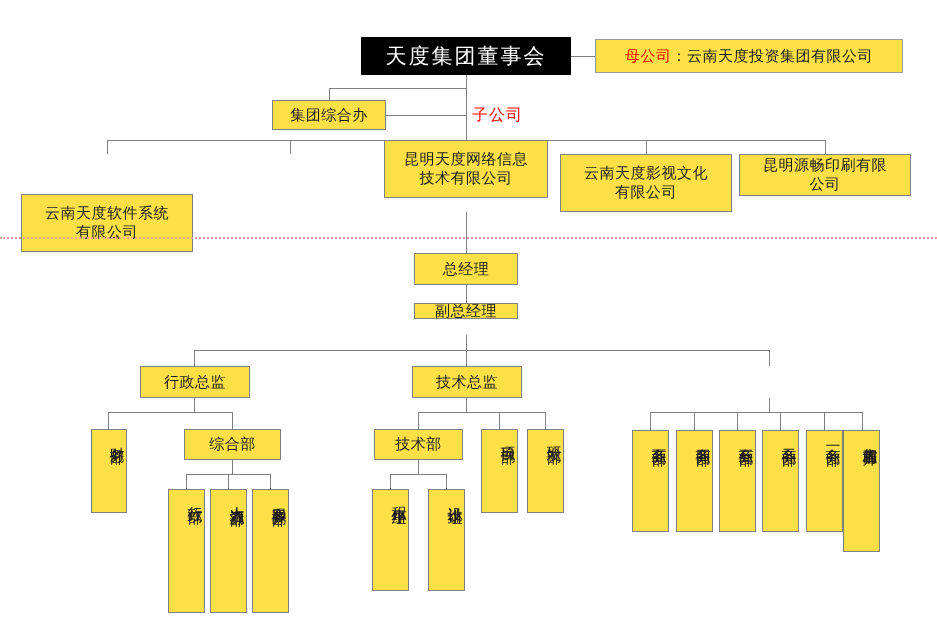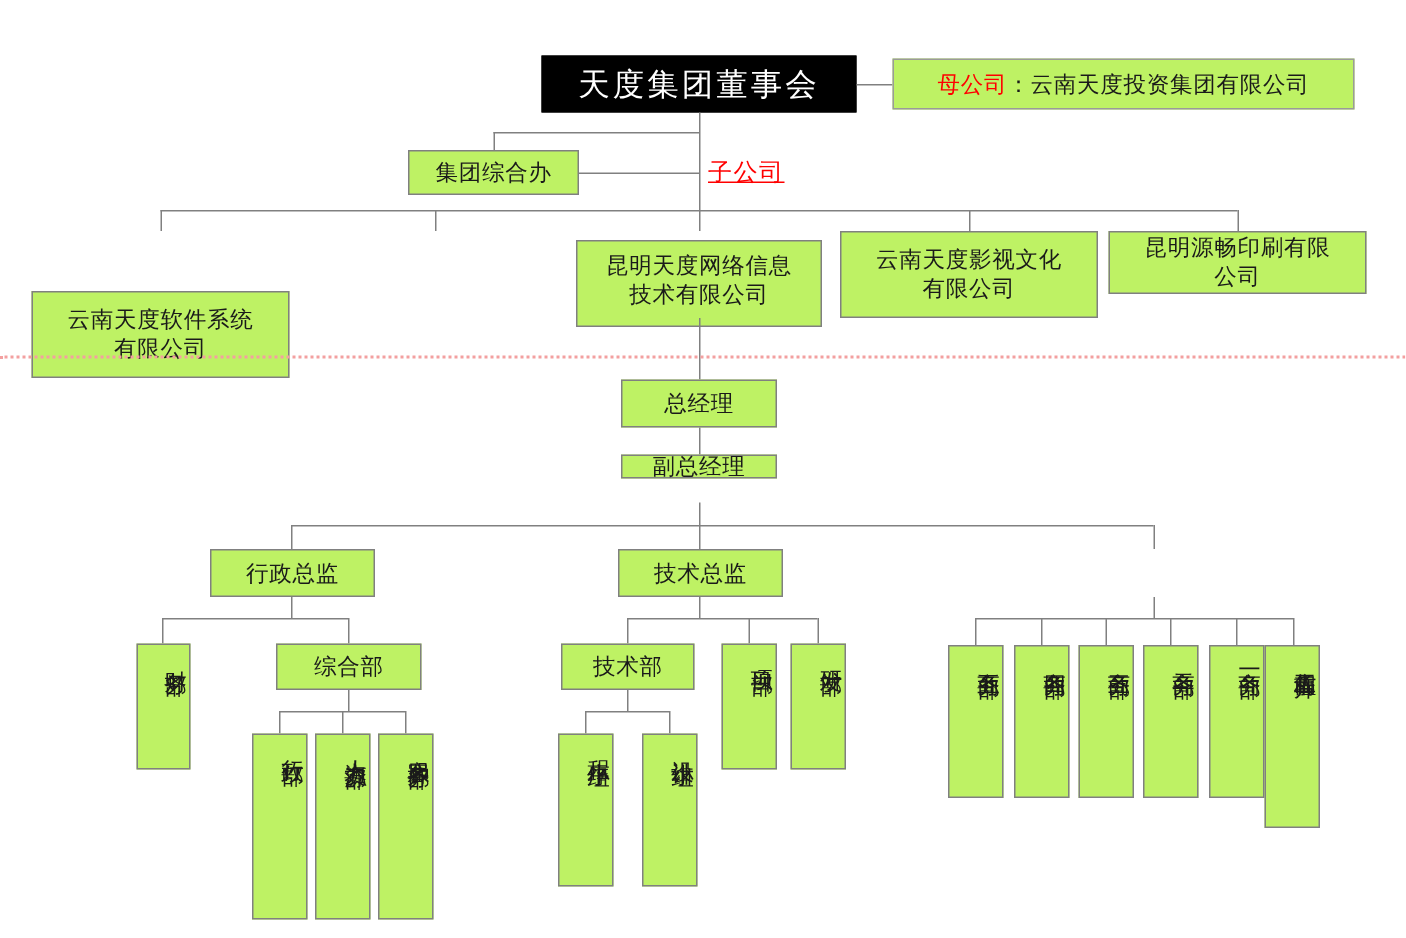--- a/index.html
+++ b/index.html
@@ -11,21 +11,21 @@
     position:relative;
     width:937px;
     height:625px;
     background:#ffffff;
     overflow:hidden;
   }
   .box{
     position:absolute;
     box-sizing:border-box;
     border:1px solid #808080;
-    background:#bef264;
+    background:#fde047;
     display:flex;
     align-items:center;
     justify-content:center;
     text-align:center;
     color:#1a1a1a;
     font-size:15px;
     line-height:1.25;
     letter-spacing:0.5px;
   }
   .box.root{
@@ -48,21 +48,20 @@
     padding-top:5px;
     font-size:15px;
     letter-spacing:1px;
   }
   .plain{
     position:absolute;
     color:#ff0000;
     font-size:16px;
     letter-spacing:1px;
     white-space:nowrap;
-    text-decoration:underline;
   }
   .red{color:#ff0000;}
   .line{
     position:absolute;
     background:#808080;
   }
   .line.h{height:1px;}
   .line.v{width:1px;}
   .divider{
     position:absolute;
@@ -105,21 +104,21 @@
   <div class="line v" style="left:107px;top:140px;height:14px;"></div>
   <div class="line v" style="left:290px;top:140px;height:14px;"></div>
   <div class="line v" style="left:466px;top:140px;height:14px;"></div>
   <div class="line v" style="left:646px;top:140px;height:14px;"></div>
   <div class="line v" style="left:825px;top:140px;height:14px;"></div>
 
   <div class="box" style="left:21px;top:154px;width:172px;height:58px;margin-top:40px;">
     <span class="lbl-wrap">云南天度软件系统
 有限公司</span>
   </div>
-  <div class="box" style="left:384px;top:160px;width:164px;height:58px;font-family:Liberation Mono, monospace;">
+  <div class="box" style="left:384px;top:140px;width:164px;height:58px;">
     <span class="lbl-wrap">昆明天度网络信息
 技术有限公司</span>
   </div>
   <div class="box" style="left:560px;top:154px;width:172px;height:58px;">
     <span class="lbl-wrap">云南天度影视文化
 有限公司</span>
   </div>
   <div class="box" style="left:739px;top:154px;width:172px;height:42px;">
     <span class="lbl-wrap">昆明源畅印刷有限
 公司</span>

